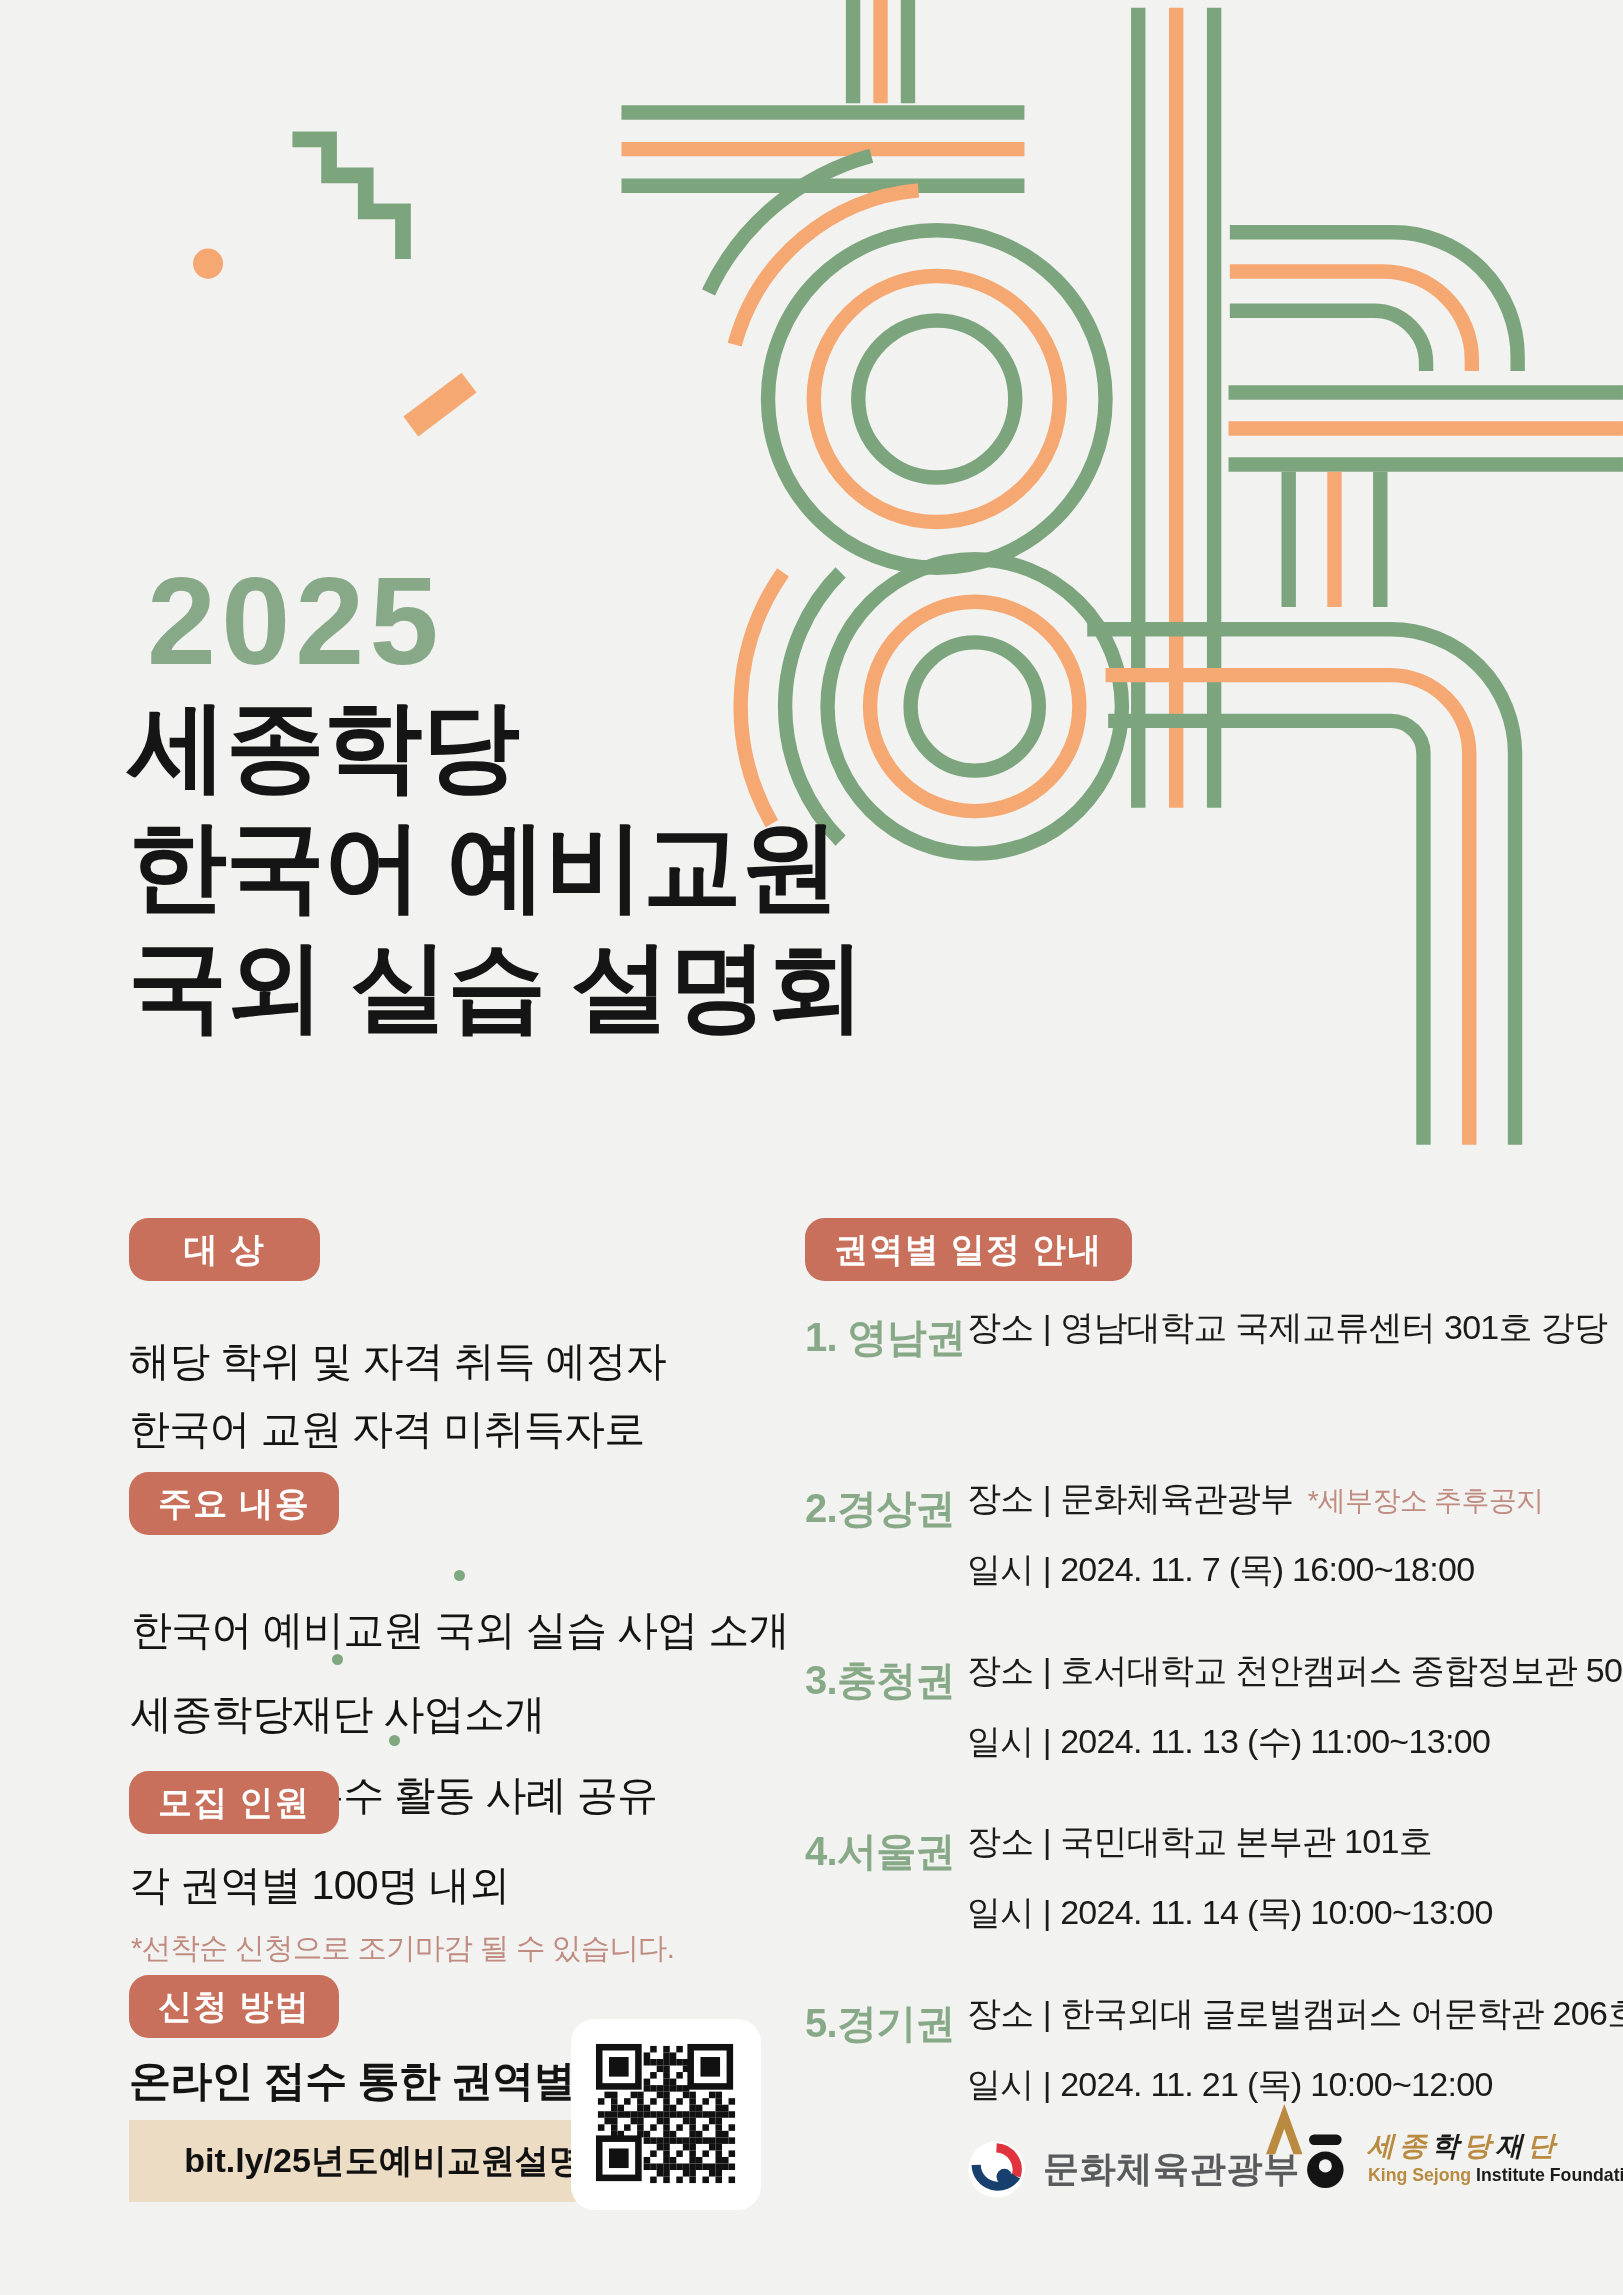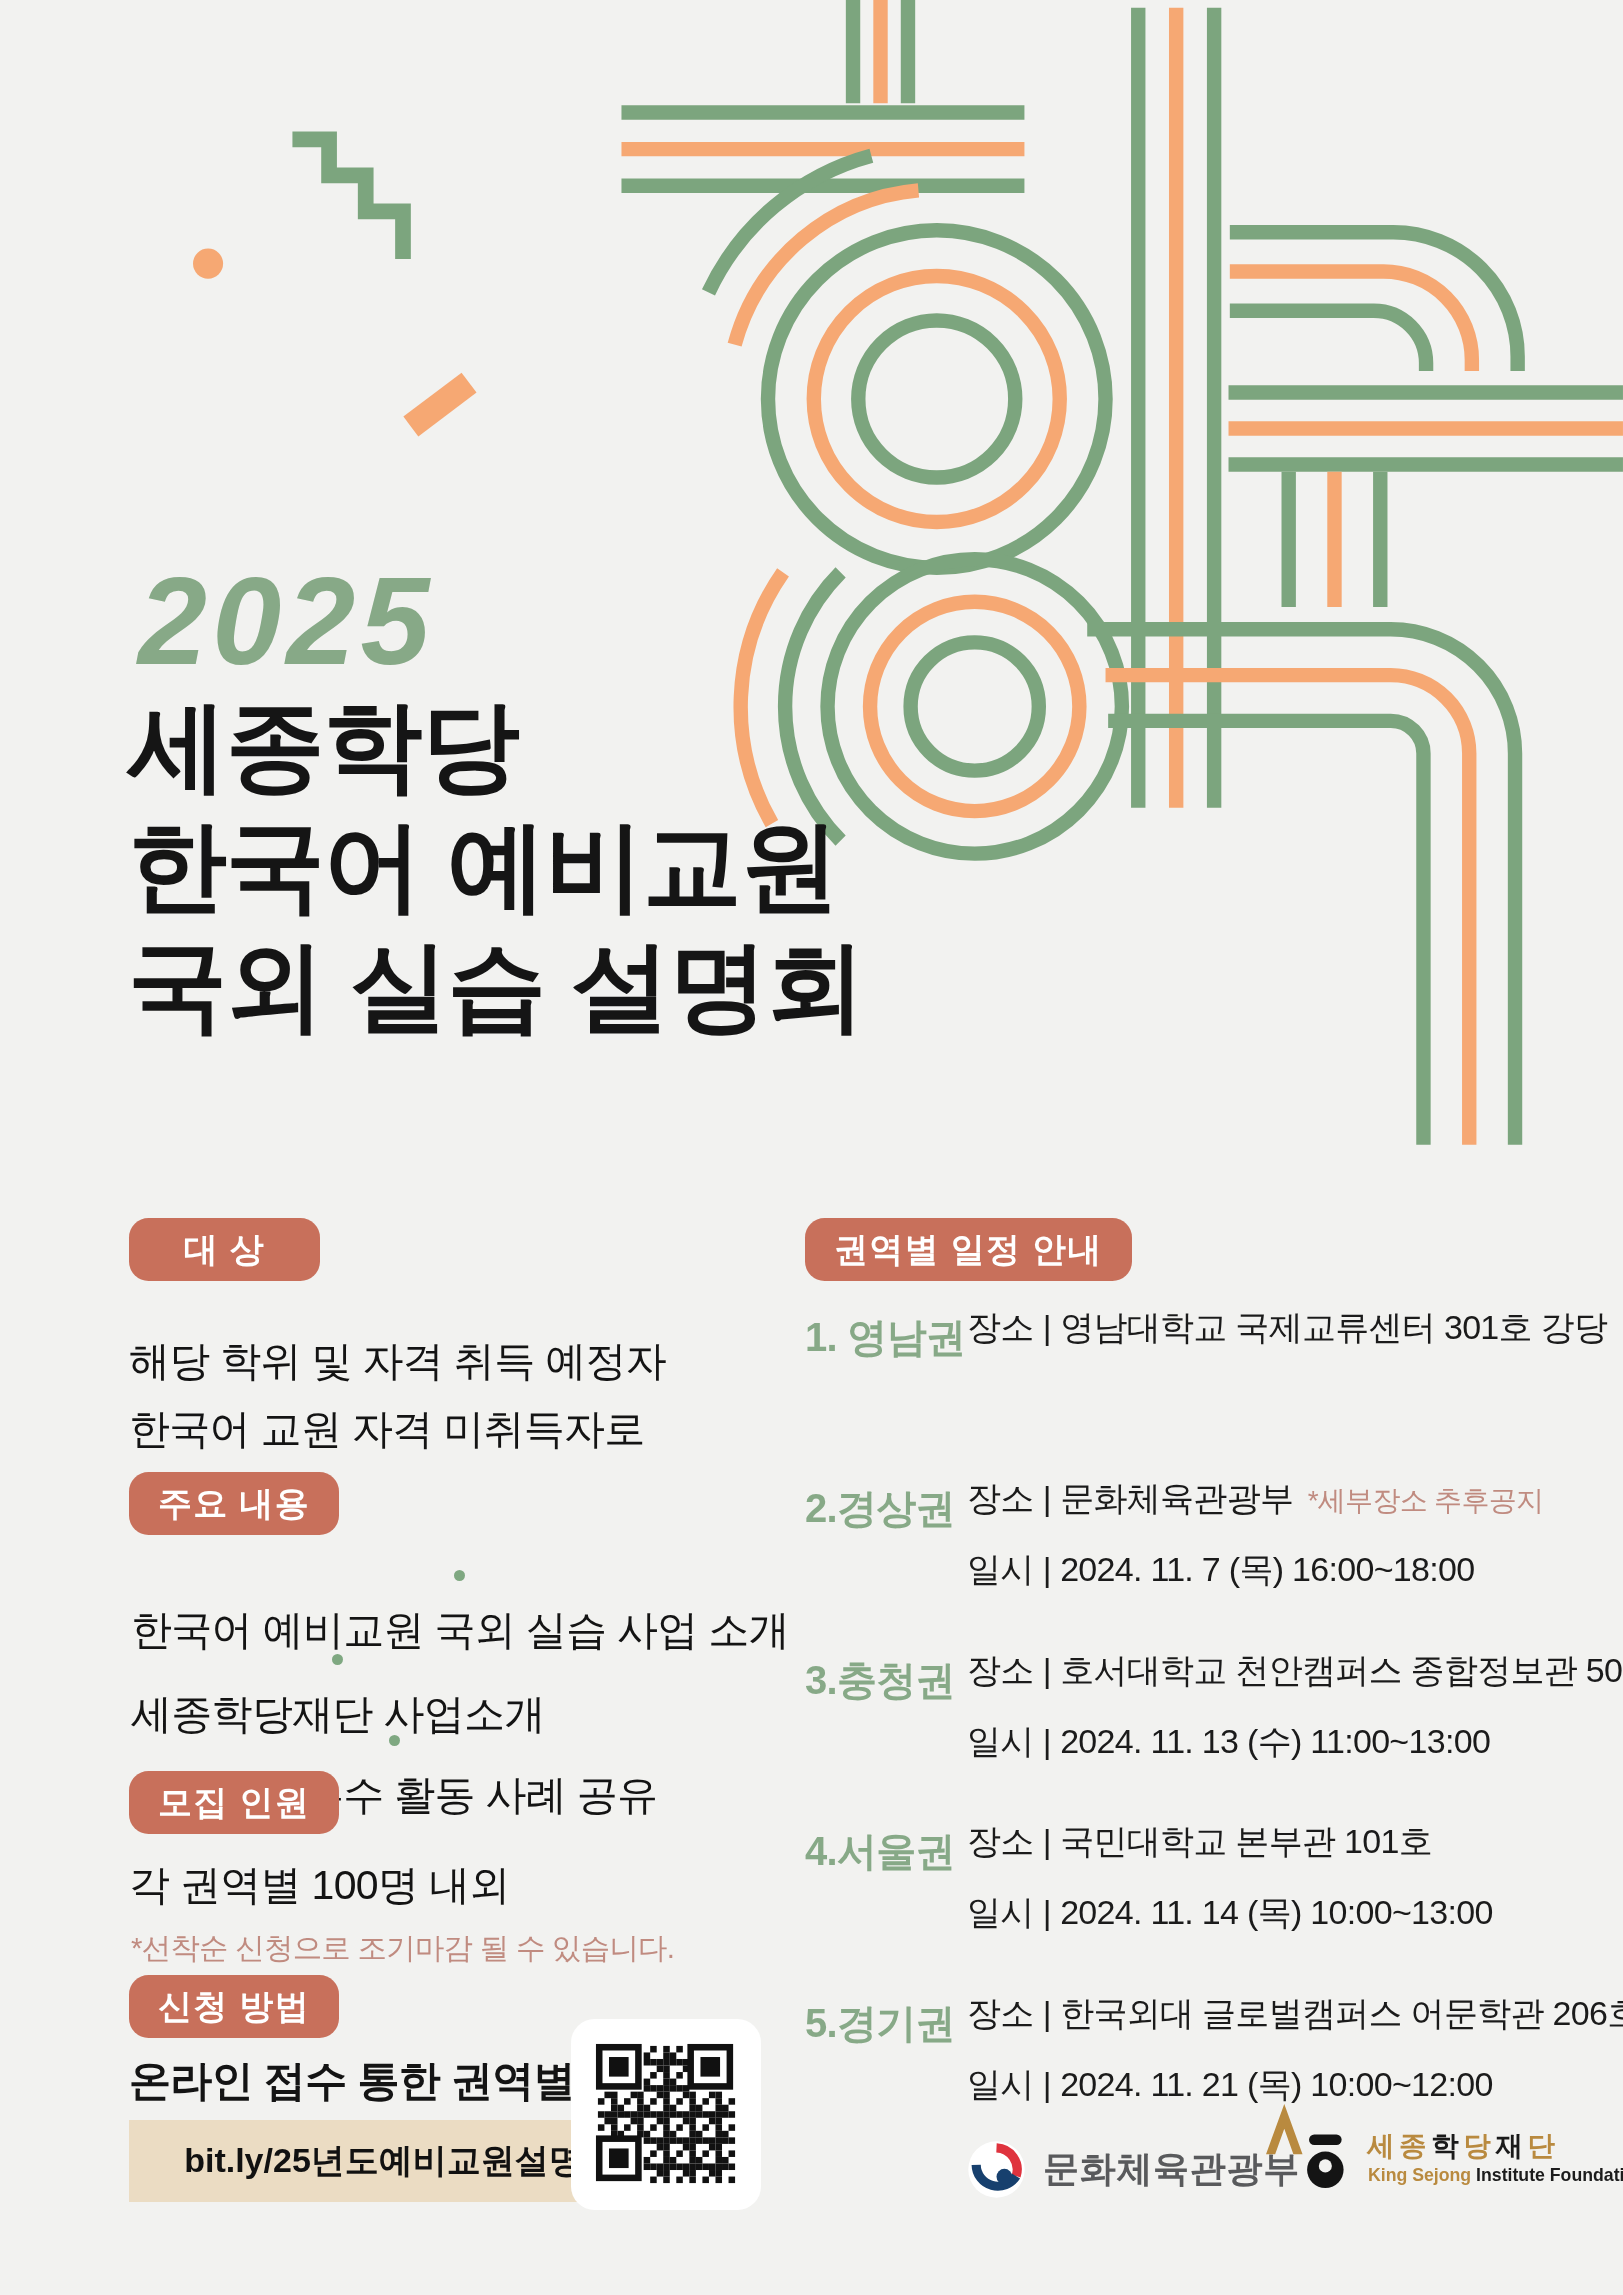--- a/index.html
+++ b/index.html
@@ -105,21 +105,21 @@
   <circle cx="1490" cy="1080" r="98" stroke="#7CA57E" stroke-width="22"></circle>
 
   <path d="M1285,875 A290,290 0 0 0 1285,1285" stroke="#7CA57E" stroke-width="22"></path>
   <path d="M1197,875 A358,358 0 0 0 1180,1259" stroke="#F6A873" stroke-width="22"></path>
 
   <path d="M1662,962 H2126 A190,190 0 0 1 2316,1152 V1750" stroke="#7CA57E" stroke-width="22"></path>
   <path d="M1690,1032 H2126 A120,120 0 0 1 2246,1152 V1750" stroke="#F6A873" stroke-width="22"></path>
   <path d="M1694,1102 H2126 A50,50 0 0 1 2176,1152 V1750" stroke="#7CA57E" stroke-width="22"></path>
 </svg>
 
-<div class="abs year" style="left:138px;top:559px;font-style:italic;">2025</div>
+<div class="abs year" style="left:147px;top:559px;">2025</div>
 
 <div class="abs hero-title" style="left:128px;top:686px;">
   <div>세종학당</div>
   <div>한국어 예비교원</div>
   <div>국외 실습 설명회</div>
 </div>
 
 <div class="abs badge" style="left:129px;top:1218px;">대 상</div>
 
 <div class="abs body-text" style="left:129px;top:1327px;">
@@ -395,18 +395,18 @@
 
 <div class="abs" style="left:1262px;top:2102px;">
   <svg width="98" height="88" viewBox="0 0 150 135" xmlns="http://www.w3.org/2000/svg">
 
     <path d="M34,3 L62,80 L48,80 L34,41 L20,80 L6,80 Z" fill="#B98A3F"></path>
 
     <rect x="72" y="50" width="50" height="16" rx="8" fill="#141414"></rect>
     <circle cx="97" cy="104" r="28" fill="#141414"></circle>
     <circle cx="97" cy="98" r="10" fill="#F2F2F0"></circle>
   </svg>
-  <div class="abs ksif-kr" style="left:105px;top:26px;" id="ksif-chars"><span style="color: rgb(185, 138, 63);">세</span><span style="color: rgb(185, 138, 63);">종</span><span style="color: rgb(26, 26, 26);">학</span><span style="color: rgb(185, 138, 63);">당</span><span style="color: rgb(26, 26, 26);">재</span><span style="color: rgb(185, 138, 63);">단</span></div>
+  <div class="abs ksif-kr" style="left:105px;top:26px;font-style:italic;" id="ksif-chars"><span style="color: rgb(185, 138, 63);">세</span><span style="color: rgb(185, 138, 63);">종</span><span style="color: rgb(26, 26, 26);">학</span><span style="color: rgb(185, 138, 63);">당</span><span style="color: rgb(26, 26, 26);">재</span><span style="color: rgb(185, 138, 63);">단</span></div>
   <div class="abs ksif-en" style="left:106px;top:63px;">
     <span class="gold">King Sejong</span><span class="dark"> Institute Foundation</span>
   </div>
 </div>
 
 
 </body></html>

